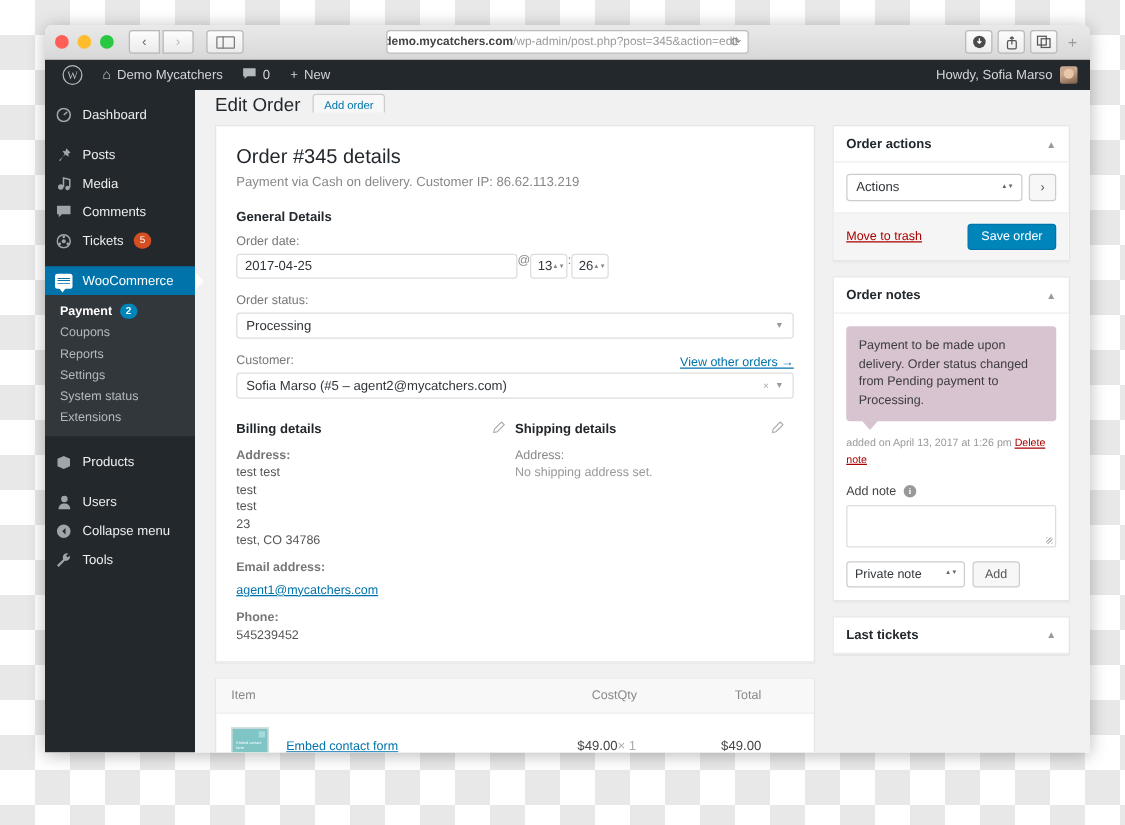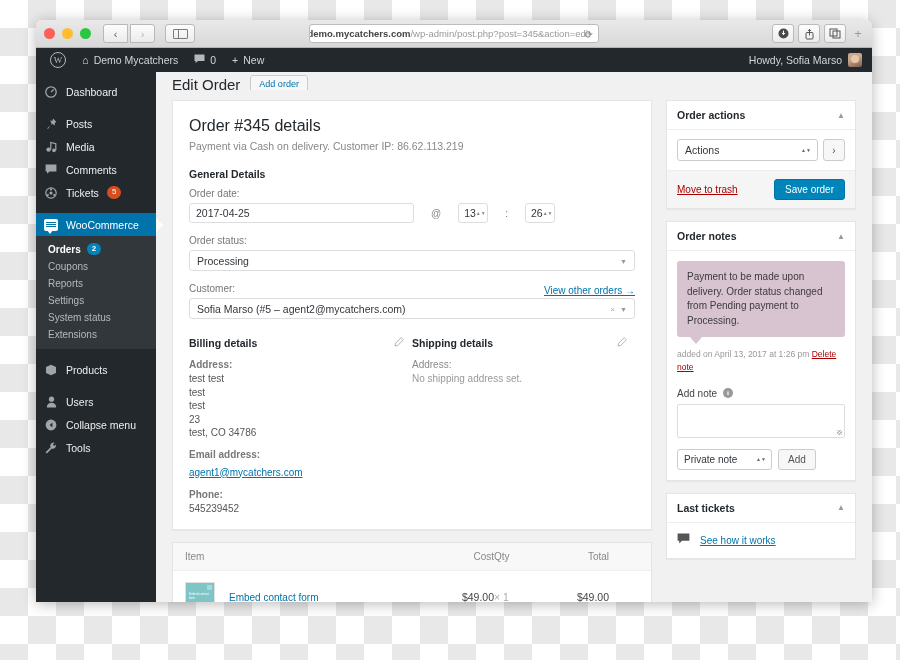--- a/index.html
+++ b/index.html
@@ -204,21 +204,21 @@
   }
   .toggle-ico { color: #999; font-size: 8px; }
   .pb-body { padding: 10px; }
 
   
   .order-panel { padding: 16px 16px 14px 16px; }
   .order-title { font-size: 16px; font-weight: normal; color: #23282d; }
   .order-sub { font-size: 10.5px; color: #888; margin-top: 5px; }
   .section-title { font-size: 10.5px; font-weight: bold; color: #23282d; margin: 16px 0 8px; }
   .field-label { font-size: 10px; color: #777; margin-bottom: 4px; }
-  .row-date { display: flex; align-items: center; gap: 17px; }
+  .row-date { display: flex; gap: 0; }
   .inp {
     border: 1px solid #ddd; background: #fff; border-radius: 3px;
     height: 20px; font-size: 10.5px; color: #32373c;
     padding: 0 6px; display: flex; align-items: center;
   }
   .inp.date { width: 225px; }
   .at { font-size: 10px; color: #888; }
   .spin {
     width: 30px; justify-content: space-between; padding: 0 3px 0 5px;
   }
@@ -486,21 +486,21 @@
       <div class="menu-item current sep">
         <span class="mi-ico">
           <span class="woo-ico">
               <span class="bars"></span>
             </span>
         </span>
         <span>WooCommerce</span>
       </div>
       <div class="submenu">
         <div class="sub-item current">
-          <span>Orders</span>
+          <span>Payment</span>
           <span class="badge blue">2</span>
         </div>
         <div class="sub-item">
           <span>Coupons</span>
         </div>
         <div class="sub-item">
           <span>Reports</span>
         </div>
         <div class="sub-item">
           <span>Settings</span>
@@ -703,27 +703,19 @@
                 <span class="add-btn">Add</span>
               </div>
             </div>
           </div>
 
           <div class="postbox">
             <div class="pb-head">
               <span>Last tickets</span>
               <span class="toggle-ico">▲</span>
             </div>
-            <div class="ticket-row">
-              <span class="bubble-ico">
-                <svg width="13" height="12" viewBox="0 0 13 12">
-                    <path d="M0.6 0.6h11.8v7.2H5L2.2 10.6V7.8H0.6z" fill="#555"></path>
-                  </svg>
-              </span>
-              <a class="link">See how it works</a>
-            </div>
           </div>
 
         </div>
       </div>
     </div>
   </div>
 </div>
 
 </body></html>

